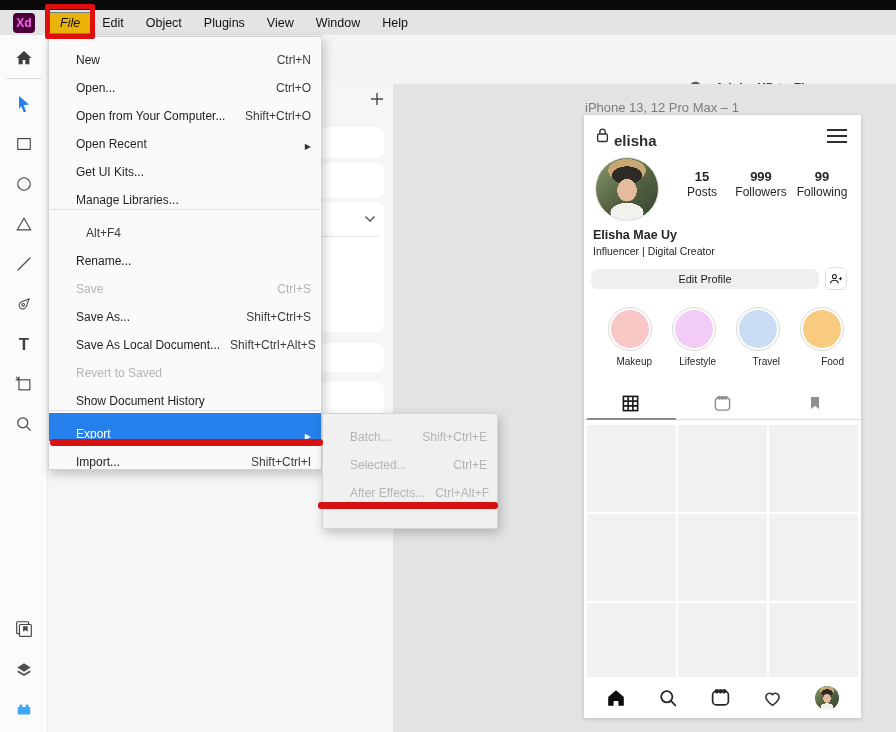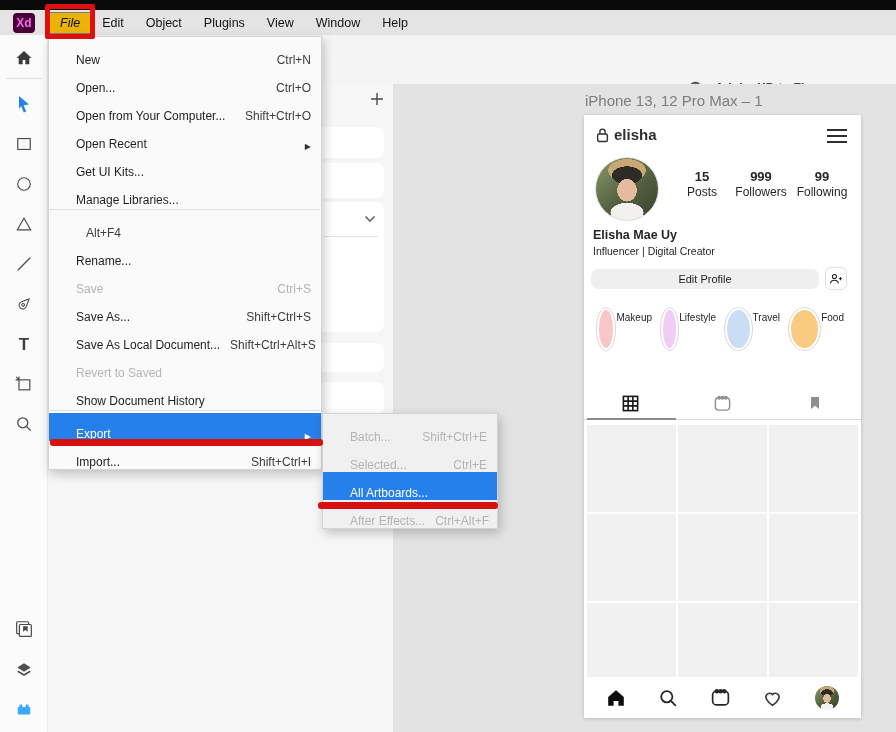--- a/index.html
+++ b/index.html
@@ -26,44 +26,44 @@
 
   
   .left-panel{position:absolute;left:48px;top:84px;width:345px;height:648px;background:#f6f6f6;}
   .panel-card{position:absolute;width:82px;background:#fff;border-radius:8px;}
   .panel-plus{position:absolute;left:370px;top:92px;}
   .panel-chevron{position:absolute;left:364px;top:215px;}
   .panel-hr{position:absolute;left:323px;top:236px;width:55px;height:1px;background:#e3e3e3;}
 
   
   .canvas-area{position:absolute;left:393px;top:84px;width:503px;height:648px;background:#e3e3e3;}
-  .artboard-label{position:absolute;left:585px;top:92px;font-size:15px;color:#7d7d7d;}
+  .artboard-label{position:absolute;left:585px;top:100px;font-size:13px;color:#7d7d7d;}
 
   
   .artboard{position:absolute;left:584px;top:115px;width:277px;height:603px;background:#fff;box-shadow:0 1px 4px rgba(0,0,0,.18);}
   .ig-lock{position:absolute;left:11px;top:11px;}
-  .ig-username{position:absolute;left:30px;top:11px;font-size:15px;font-weight:bold;color:#2f2f2f;}
+  .ig-username{position:absolute;left:30px;top:17px;font-size:15px;font-weight:bold;color:#2f2f2f;}
   .ig-burger{position:absolute;right:14px;top:14px;width:20px;}
   .ig-burger div{height:2px;background:#2f2f2f;margin-bottom:4px;}
   .avatar{border-radius:50%;background:
     radial-gradient(ellipse 44% 26% at 50% 88%, #f3f1ee 0 60%, transparent 61%),
     radial-gradient(ellipse 26% 30% at 50% 52%, #e5bb9d 0 60%, transparent 61%),
     radial-gradient(ellipse 40% 24% at 50% 28%, #2e2a26 0 60%, transparent 61%),
     radial-gradient(ellipse 50% 30% at 50% 20%, #c9a873 0 60%, transparent 61%),
     linear-gradient(140deg,#8a9a6c,#52603f 55%,#35422e);}
   .ig-avatar{position:absolute;left:11px;top:42px;width:64px;height:64px;border:1px solid #e2e2e2;}
   .ig-stat{position:absolute;text-align:center;}
   .stat-value{font-size:13px;font-weight:bold;color:#262626;}
   .stat-label{font-size:12px;color:#262626;margin-top:1px;}
   .ig-name{position:absolute;left:9px;top:113px;font-size:12.5px;font-weight:600;color:#262626;}
   .ig-bio{position:absolute;left:9px;top:130px;font-size:10.5px;color:#262626;text-align:right;}
   .ig-edit-btn{position:absolute;left:7px;top:154px;width:228px;height:20px;border-radius:7px;background:#efefef;display:flex;align-items:center;justify-content:center;font-size:11px;color:#1c1c1c;}
   .ig-addperson-btn{position:absolute;left:241px;top:152px;width:22px;height:23px;border-radius:6px;background:#fff;border:1px solid #e0e0e0;display:flex;align-items:center;justify-content:center;}
   .ig-highlights{position:absolute;left:12px;top:192px;display:flex;gap:8px;}
-  .hl{width:56px;display:flex;flex-direction:row;align-items:flex-start;}
+  .hl{width:56px;display:flex;flex-direction:column;align-items:flex-end;}
   .hl-ring{width:44px;height:44px;border-radius:50%;border:1px solid #d9d9d9;padding:2px;}
   .hl-fill{width:100%;height:100%;border-radius:50%;}
   .hl-label{font-size:10px;color:#262626;margin-top:5px;}
   .ig-tabs{position:absolute;left:0;top:272px;width:277px;height:33px;display:flex;border-bottom:1px solid #dcdcdc;}
   .ig-tab{flex:1;display:flex;align-items:center;justify-content:center;}
   .tab-underline{position:absolute;left:3px;top:31px;width:89px;height:2px;background:#8c8c8c;}
   .ig-grid{position:absolute;left:3px;top:310px;width:271px;height:252px;display:grid;grid-template-columns:repeat(3,1fr);grid-template-rows:87px 87px 87px;gap:2px;overflow:hidden;}
   .ig-cell{background:#f1f1f1;}
   .ig-bottomnav{position:absolute;left:0;top:562px;width:277px;height:41px;background:#fff;display:flex;align-items:center;justify-content:space-between;padding:0 22px;}
   .nav-avatar{width:24px;height:24px;}
@@ -432,23 +432,20 @@
     </div>
   <div class="menu export-submenu" id="export-submenu">
       <div class="menu-item disabled">
         <span class="mi-label">Batch...</span>
         <span class="mi-shortcut">Shift+Ctrl+E</span>
       </div>
       <div class="menu-item disabled">
         <span class="mi-label">Selected...</span>
         <span class="mi-shortcut">Ctrl+E</span>
       </div>
-      <div class="menu-item highlighted">
-        <span class="mi-label">All Artboards...</span>
-      </div>
       <div class="menu-item disabled">
         <span class="mi-label">After Effects...</span>
         <span class="mi-shortcut">Ctrl+Alt+F</span>
       </div>
     </div>
 
   <div class="anno anno-box"></div>
   <div class="anno anno-line anno-line-export"></div>
   <div class="anno anno-line anno-line-artboards"></div>
 

